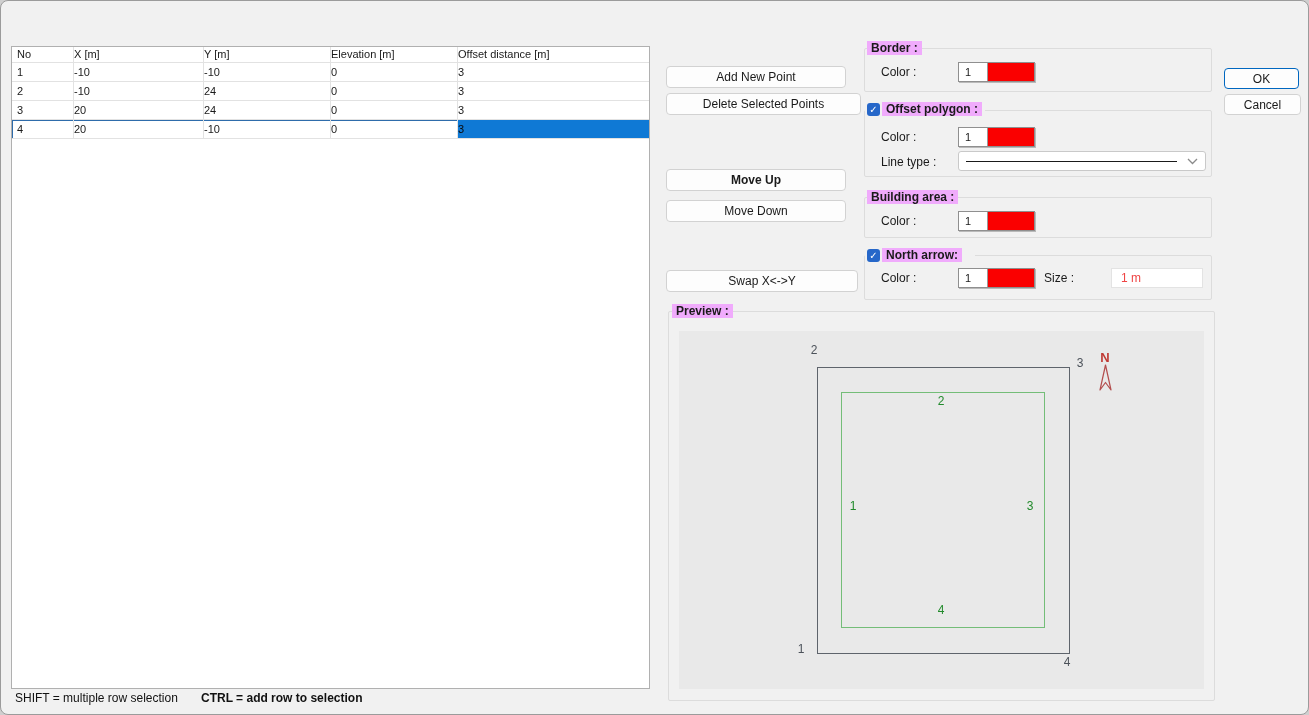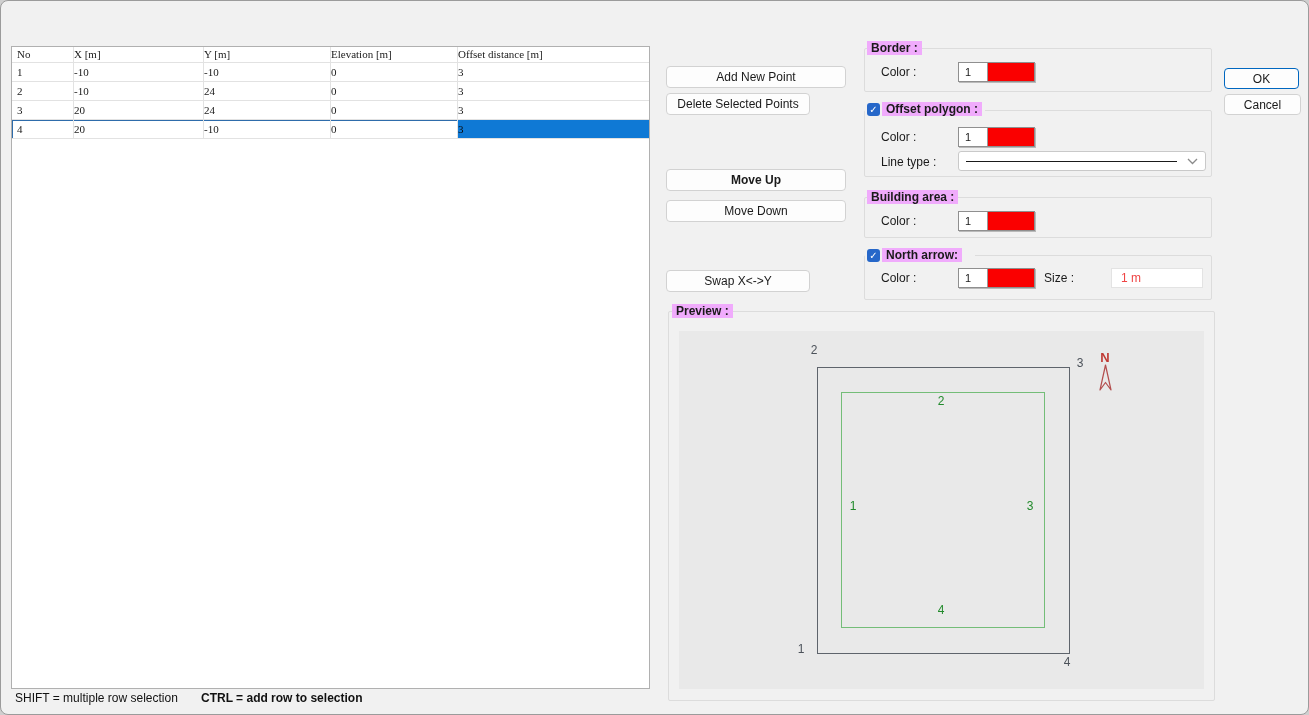--- a/index.html
+++ b/index.html
@@ -6,21 +6,21 @@
   .dialog{position:relative;width:1309px;height:715px;background:#f1f1f1;border:1px solid #9b9b9b;
           border-radius:8px;box-sizing:border-box;overflow:hidden;color:#1a1a1a;}
   .titlebar{position:absolute;left:0;top:0;width:100%;height:32px;background:#fbfbfb;
             border-radius:8px 8px 0 0;}
   .title-text{position:absolute;left:13px;top:8px;font-size:13px;color:#111;}
   .close-btn{position:absolute;right:10px;top:4px;width:30px;height:24px;display:flex;
              align-items:center;justify-content:center;font-size:17px;color:#222;cursor:pointer;}
   
   .tbl{position:absolute;left:10px;top:45px;width:639px;height:643px;background:#fff;
        border:1px solid #b0b0b0;box-sizing:border-box;font-size:11px;}
-  .trow{display:flex;height:19px;line-height:18px;font-family:Liberation Serif, serif;}
+  .trow{display:flex;height:19px;line-height:18px;}
   .hrow{height:16px;line-height:15px;}
   .cell{box-sizing:border-box;border-right:1px solid #e2e2e2;border-bottom:1px solid #e2e2e2;
         overflow:hidden;white-space:nowrap;}
   .c0{width:62px;text-align:left;padding-left:5px;}
   .c1{width:130px;} .c2{width:127px;} .c3{width:127px;} .c4{width:191px;border-right:none;}
   .selrow{box-shadow:inset 0 0 0 1px #2e6cab;position:relative;}
   .selcell{background:#0f79d5;color:#0a0a0a;}
   
   .btn{position:absolute;box-sizing:border-box;background:#fdfdfd;border:1px solid #d2d2d2;
        border-radius:4px;font-size:12px;display:flex;align-items:center;justify-content:center;
@@ -91,24 +91,24 @@
     <div class="trow selrow">
       <div class="cell c0">4</div>
       <div class="cell c1">20</div>
       <div class="cell c2">-10</div>
       <div class="cell c3">0</div>
       <div class="cell c4 selcell">3</div>
     </div>
   </div>
 
   <div class="btn" style="left:665px;top:44px;width:180px;height:22px;">Add New Point</div>
-  <div class="btn" style="left:665px;top:71px;width:144px;height:22px;">Delete Selected Points</div>
+  <div class="btn" style="left:665px;top:71px;width:195px;height:22px;">Delete Selected Points</div>
   <div class="btn" style="left:665px;top:147px;width:180px;height:22px;font-weight:bold;">Move Up</div>
   <div class="btn" style="left:665px;top:178px;width:180px;height:22px;">Move Down</div>
-  <div class="btn" style="left:665px;top:248px;width:144px;height:22px;">Swap X&lt;-&gt;Y</div>
+  <div class="btn" style="left:665px;top:248px;width:192px;height:22px;">Swap X&lt;-&gt;Y</div>
 
   <div class="btn default" style="left:1223px;top:46px;width:75px;height:21px;">OK</div>
   <div class="btn" style="left:1223px;top:72px;width:77px;height:21px;">Cancel</div>
 
   <div class="group" style="left:863px;top:47px;width:348px;height:44px;"></div>
   <span class="glabel" style="left:866px;top:40px;">Border :</span>
   <span class="flabel" style="left:880px;top:64px;">Color :</span>
   <div class="colorctl" style="left:957px;top:61px;">
     <div class="num">1</div>
     <div class="swatch"></div>

